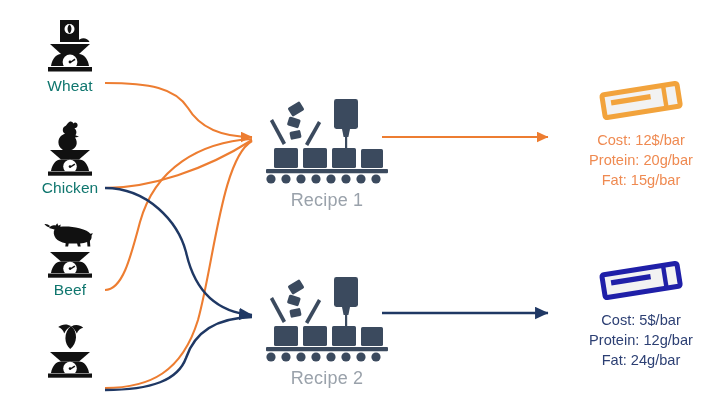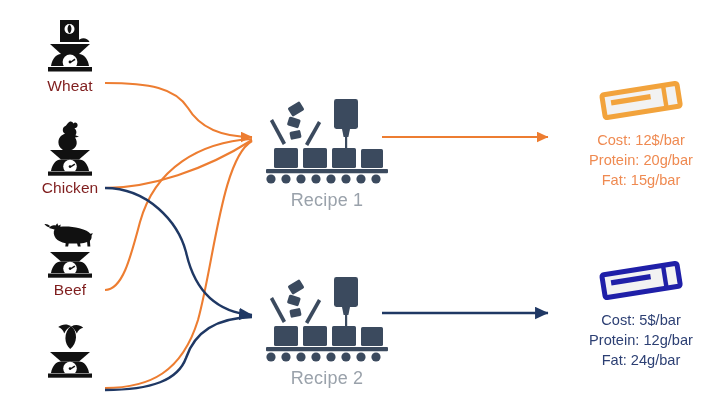--- a/index.html
+++ b/index.html
@@ -35,21 +35,21 @@
     text-align: center;
   }
   .ing-icon {
     display: block;
     margin: 0 auto;
     height: 58px;
   }
   .ing-label {
     display: block;
     font-size: 15.5px;
-    color: #7f1d1d;
+    color: #0f766e;
     line-height: 1.1;
     margin-top: 1px;
     letter-spacing: .1px;
   }
 
   
   .recipe {
     position: absolute;
     width: 150px;
     text-align: center;

